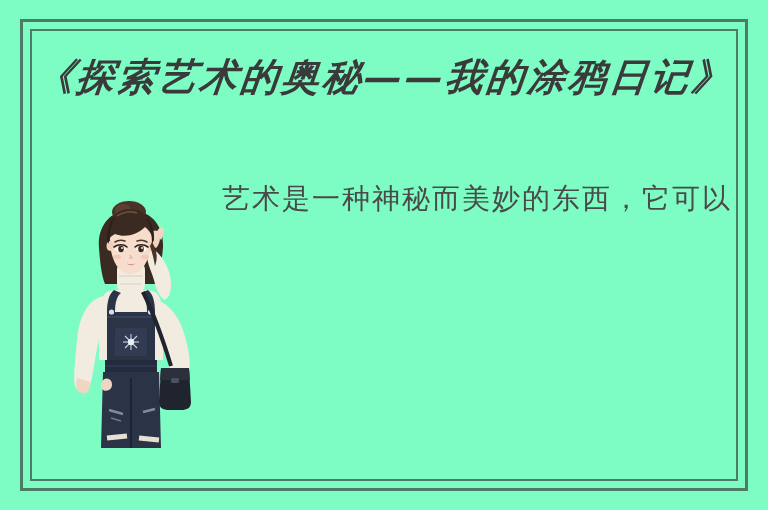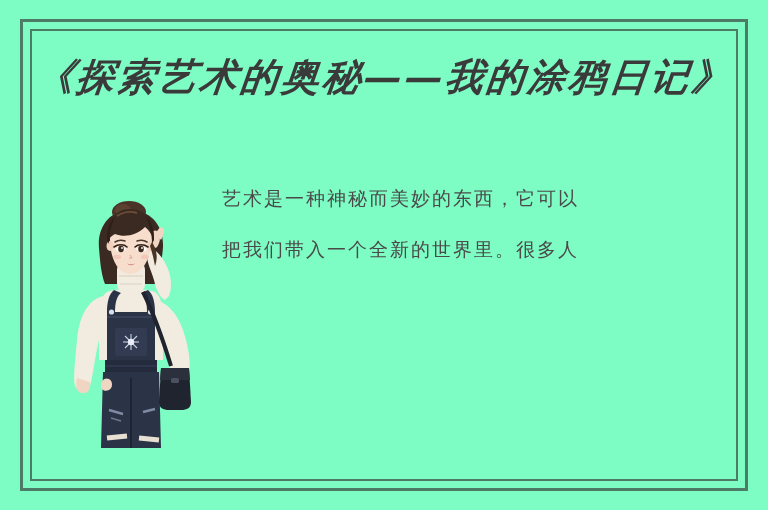--- a/index.html
+++ b/index.html
@@ -76,21 +76,21 @@
 
   
   .body-text {
     position: absolute;
     left: 222px;
     top: 173px;
     width: 500px;
   }
   .body-line {
     font-family: "DejaVu Sans", "Liberation Sans", sans-serif;
-    font-size: 19px;
+    font-size: 28px;
     line-height: 51px;
     letter-spacing: 2px;
     color: #4a4a4a;
     white-space: nowrap;
   }
 </style>
 </head>
 <body>
 
 <div id="poster">
@@ -202,16 +202,15 @@
 
         <path d="M104 168 L132 168 L134 202 C134 208 130 210 124 210 L112 210 C106 210 102 208 102 202 Z" fill="#20242e"></path>
         <path d="M104 168 L132 168 L133 180 L103 180 Z" fill="#2b303c"></path>
         <rect x="114" y="178" width="8" height="5" rx="1.5" fill="#4a5161"></rect>
       </g>
     </svg>
   </div>
 
   <div class="body-text">
     <div class="body-line">艺术是一种神秘而美妙的东西，它可以</div>
-    <div class="body-line">把我们带入一个全新的世界里。很多人</div>
   </div>
 
 </div>
 
 </body></html>

